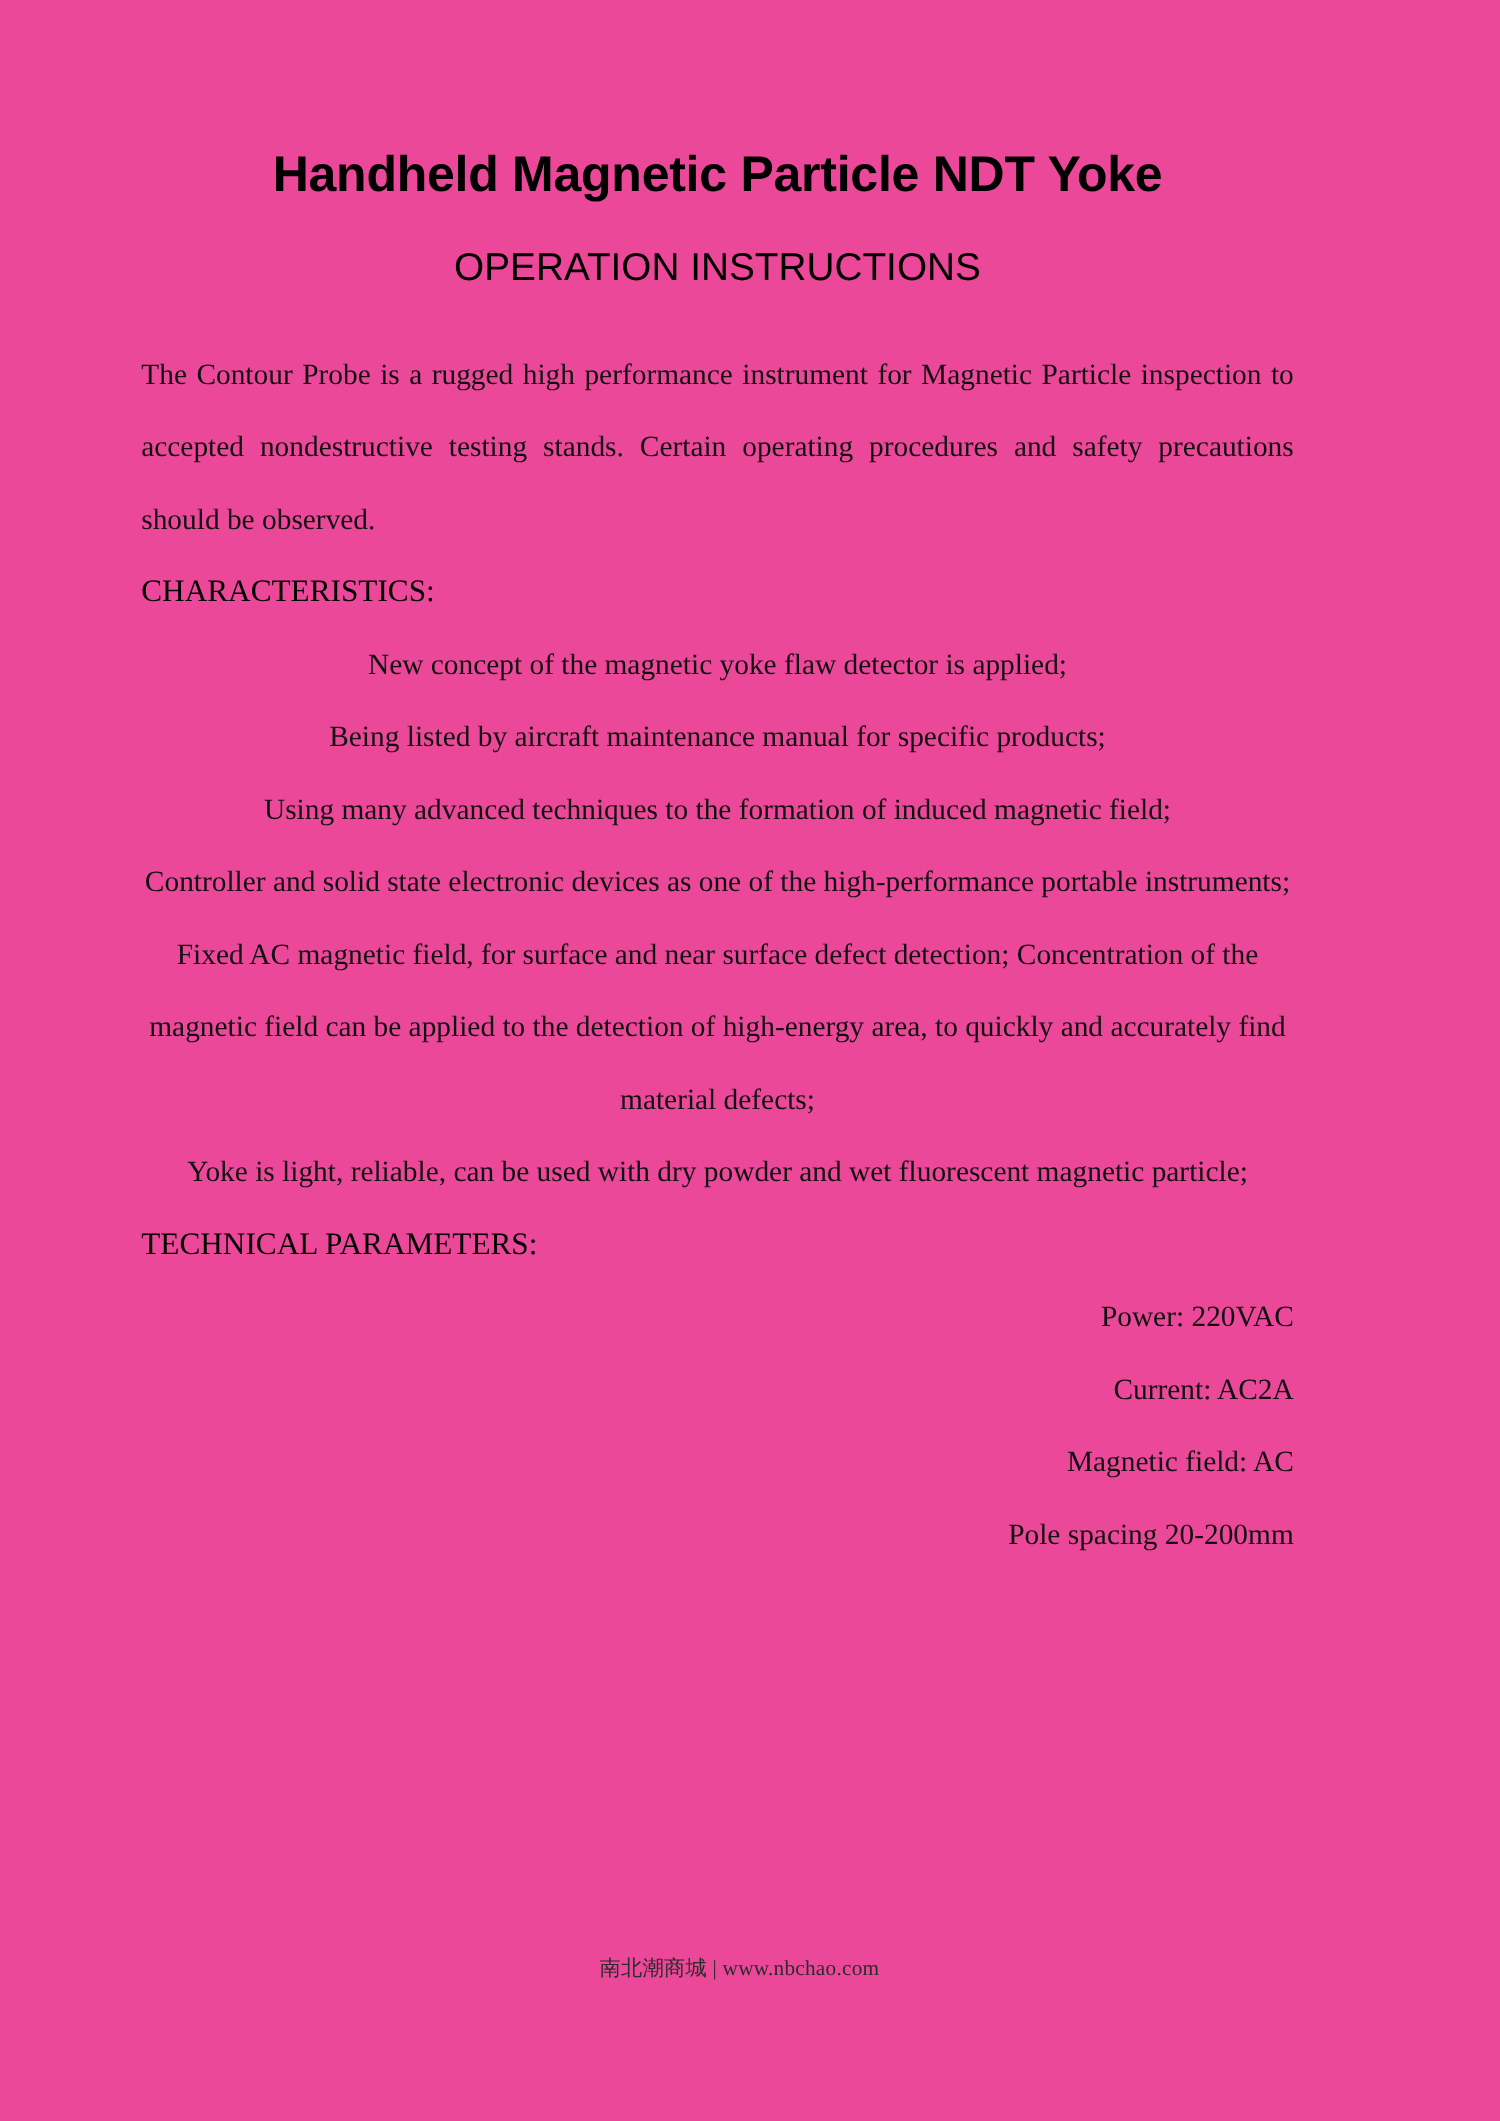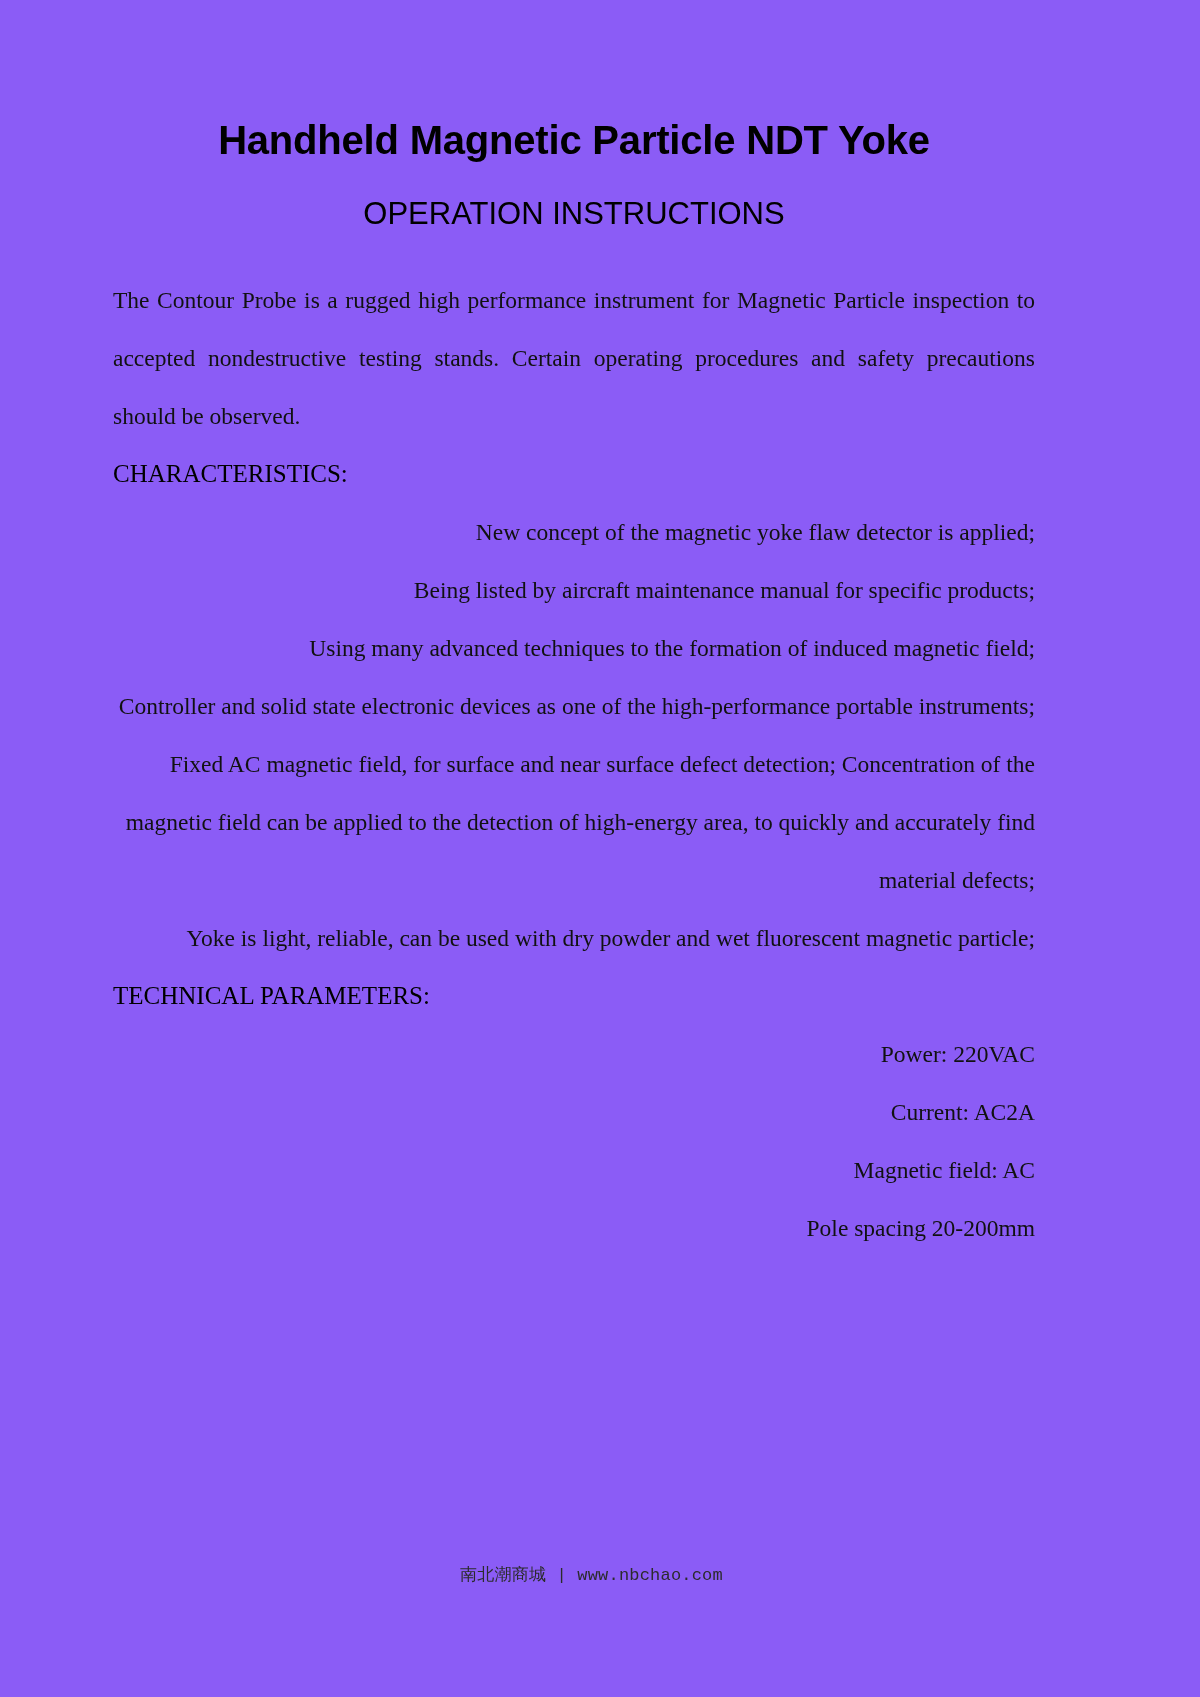--- a/index.html
+++ b/index.html
@@ -4,21 +4,21 @@
 <style>
   html, body {
     margin: 0;
     padding: 0;
     background: #ffffff;
   }
   .page {
     position: relative;
     width: 1200px;
     height: 1697px;
-    background: #8b5cf6;
+    background: #ec4899;
     overflow: hidden;
     box-sizing: border-box;
     padding: 0;
   }
   .content {
     position: absolute;
     left: 113px;
     top: 0;
     width: 922px;
   }
@@ -68,40 +68,40 @@
     margin: 0;
     text-align: left;
   }
 
   p.list-line {
     font-family: "Liberation Serif", serif;
     font-size: 23.5px;
     line-height: 58px;
     color: #111111;
     margin: 0;
-    text-align: right;
+    text-align: center;
   }
 
   p.param-line {
     font-family: "Liberation Serif", serif;
     font-size: 23.5px;
     line-height: 58px;
     color: #111111;
     margin: 0;
     padding-left: 14px;
     text-align: right;
   }
 
   .footer {
     position: absolute;
     left: 0;
     top: 1563px;
     width: 1183px;
     text-align: center;
-    font-family: Liberation Mono, monospace;
+    font-family: Liberation Serif, serif;
     font-size: 17px;
     color: #2b2b2b;
     letter-spacing: 0.2px;
   }
 </style>
 </head>
 <body>
 
 <div class="page">
 

